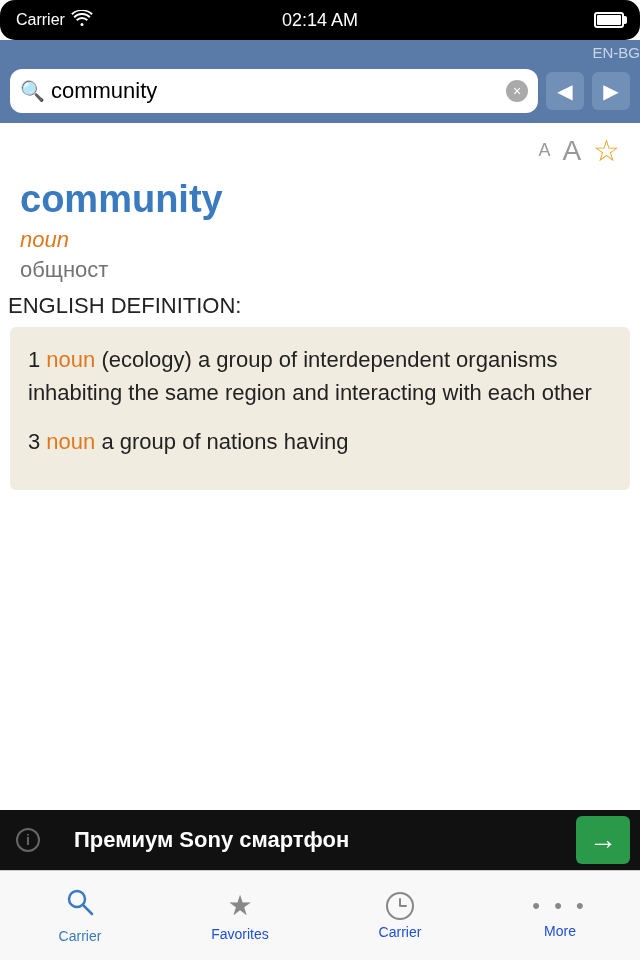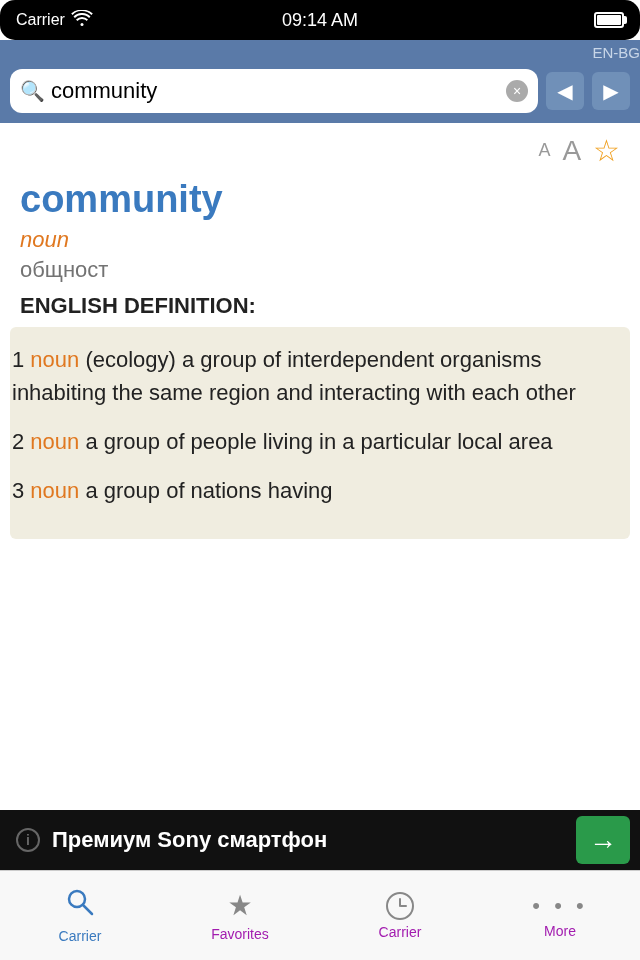--- a/index.html
+++ b/index.html
@@ -174,31 +174,31 @@
       padding: 2px 20px;
       font-style: italic;
     }
     .word-translation {
       font-size: 22px;
       color: #737373;
       padding: 2px 20px 6px;
     }
     .definition-header {
       font-size: 22px;
-      font-weight: 700;
+      font-weight: 400;
       color: #222;
-      padding: 4px 20px 8px;
+      padding: 4px 8px 8px;
     }
 
     
     .definition-box {
       background: #f0ede0;
       margin: 0 10px;
       border-radius: 6px;
-      padding: 16px 2px;
+      padding: 16px 18px;
       font-size: 22px;
       color: #222;
       line-height: 1.5;
     }
     .def-entry {
       margin-bottom: 16px;
     }
     .def-entry:last-child {
       margin-bottom: 16px;
     }
@@ -241,20 +241,21 @@
       font-size: 14px;
       font-weight: bold;
       cursor: pointer;
     }
     .ad-text {
       color: #fff;
       font-size: 22px;
       font-weight: 600;
       flex: 1;
       padding: 0 12px;
+      margin-left: 22px;
     }
     .ad-arrow-btn {
       width: 54px;
       height: 48px;
       background: #2a9a4a;
       border-radius: 6px;
       display: flex;
       align-items: center;
       justify-content: center;
       cursor: pointer;
@@ -284,21 +285,21 @@
       justify-content: center;
       gap: 4px;
       cursor: pointer;
       height: 100%;
     }
     .tab-icon {
       font-size: 28px;
     }
     .tab-label {
       font-size: 14px;
-      color: #a21caf;
+      color: #1d4ed8;
     }
     .tab-item.active .tab-label {
       color: #3a7abf;
     }
     .tab-item.active .tab-icon {
       color: #3a7abf;
     }
     .tab-icon.search-active {
       color: #3a7abf;
     }
@@ -348,21 +349,21 @@
     <span>Carrier</span>
     <span>
       <svg width="22" height="16" viewBox="0 0 22 16" fill="white">
         <path d="M11 13a1.5 1.5 0 1 1 0 3 1.5 1.5 0 0 1 0-3z"></path>
         <path d="M11 9c1.8 0 3.4.7 4.6 1.9l1.4-1.4A8.9 8.9 0 0 0 11 7a8.9 8.9 0 0 0-6 2.5l1.4 1.4A6.9 6.9 0 0 1 11 9z"></path>
         <path d="M11 5c2.8 0 5.3 1.1 7.1 2.9L19.5 6.5A10.9 10.9 0 0 0 11 3a10.9 10.9 0 0 0-8.5 3.5l1.4 1.4A8.9 8.9 0 0 1 11 5z"></path>
         <path d="M11 1c3.7 0 7 1.5 9.4 3.9L21.8 3.5A12.9 12.9 0 0 0 11 0a12.9 12.9 0 0 0-10.8 3.5l1.4 1.4A10.9 10.9 0 0 1 11 1z"></path>
       </svg>
     </span>
   </div>
-  <div class="time">09:14 AM</div>
+  <div class="time">02:14 AM</div>
   <div class="battery">
     <div class="battery-fill"></div>
   </div>
 </div>
 
 <div class="header">
   <div class="header-lang">EN-BG</div>
   <div class="header-controls">
     <div class="search-box">
       <span class="search-icon-inner">🔍</span>
@@ -390,23 +391,20 @@
 
   <div class="word-title">community</div>
   <div class="word-type">noun</div>
   <div class="word-translation">общност</div>
   <div class="definition-header">ENGLISH DEFINITION:</div>
 
   <div class="definition-box">
     <div class="def-entry">
       <span class="def-num">1 </span><span class="def-noun">noun</span><span class="def-text"> (ecology) a group of interdependent organisms inhabiting the same region and interacting with each other</span>
     </div>
-    <div class="def-entry">
-      <span class="def-num">2 </span><span class="def-noun">noun</span><span class="def-text"> a group of people living in a particular local area</span>
-    </div>
     <div class="def-entry def-entry-3">
       <span class="def-num">3 </span><span class="def-noun">noun</span><span class="def-text"> a group of nations having</span>
     </div>
   </div>
 </div>
 
 <div class="ad-banner">
   <div class="ad-info-btn">
     <span>i</span>
   </div>

